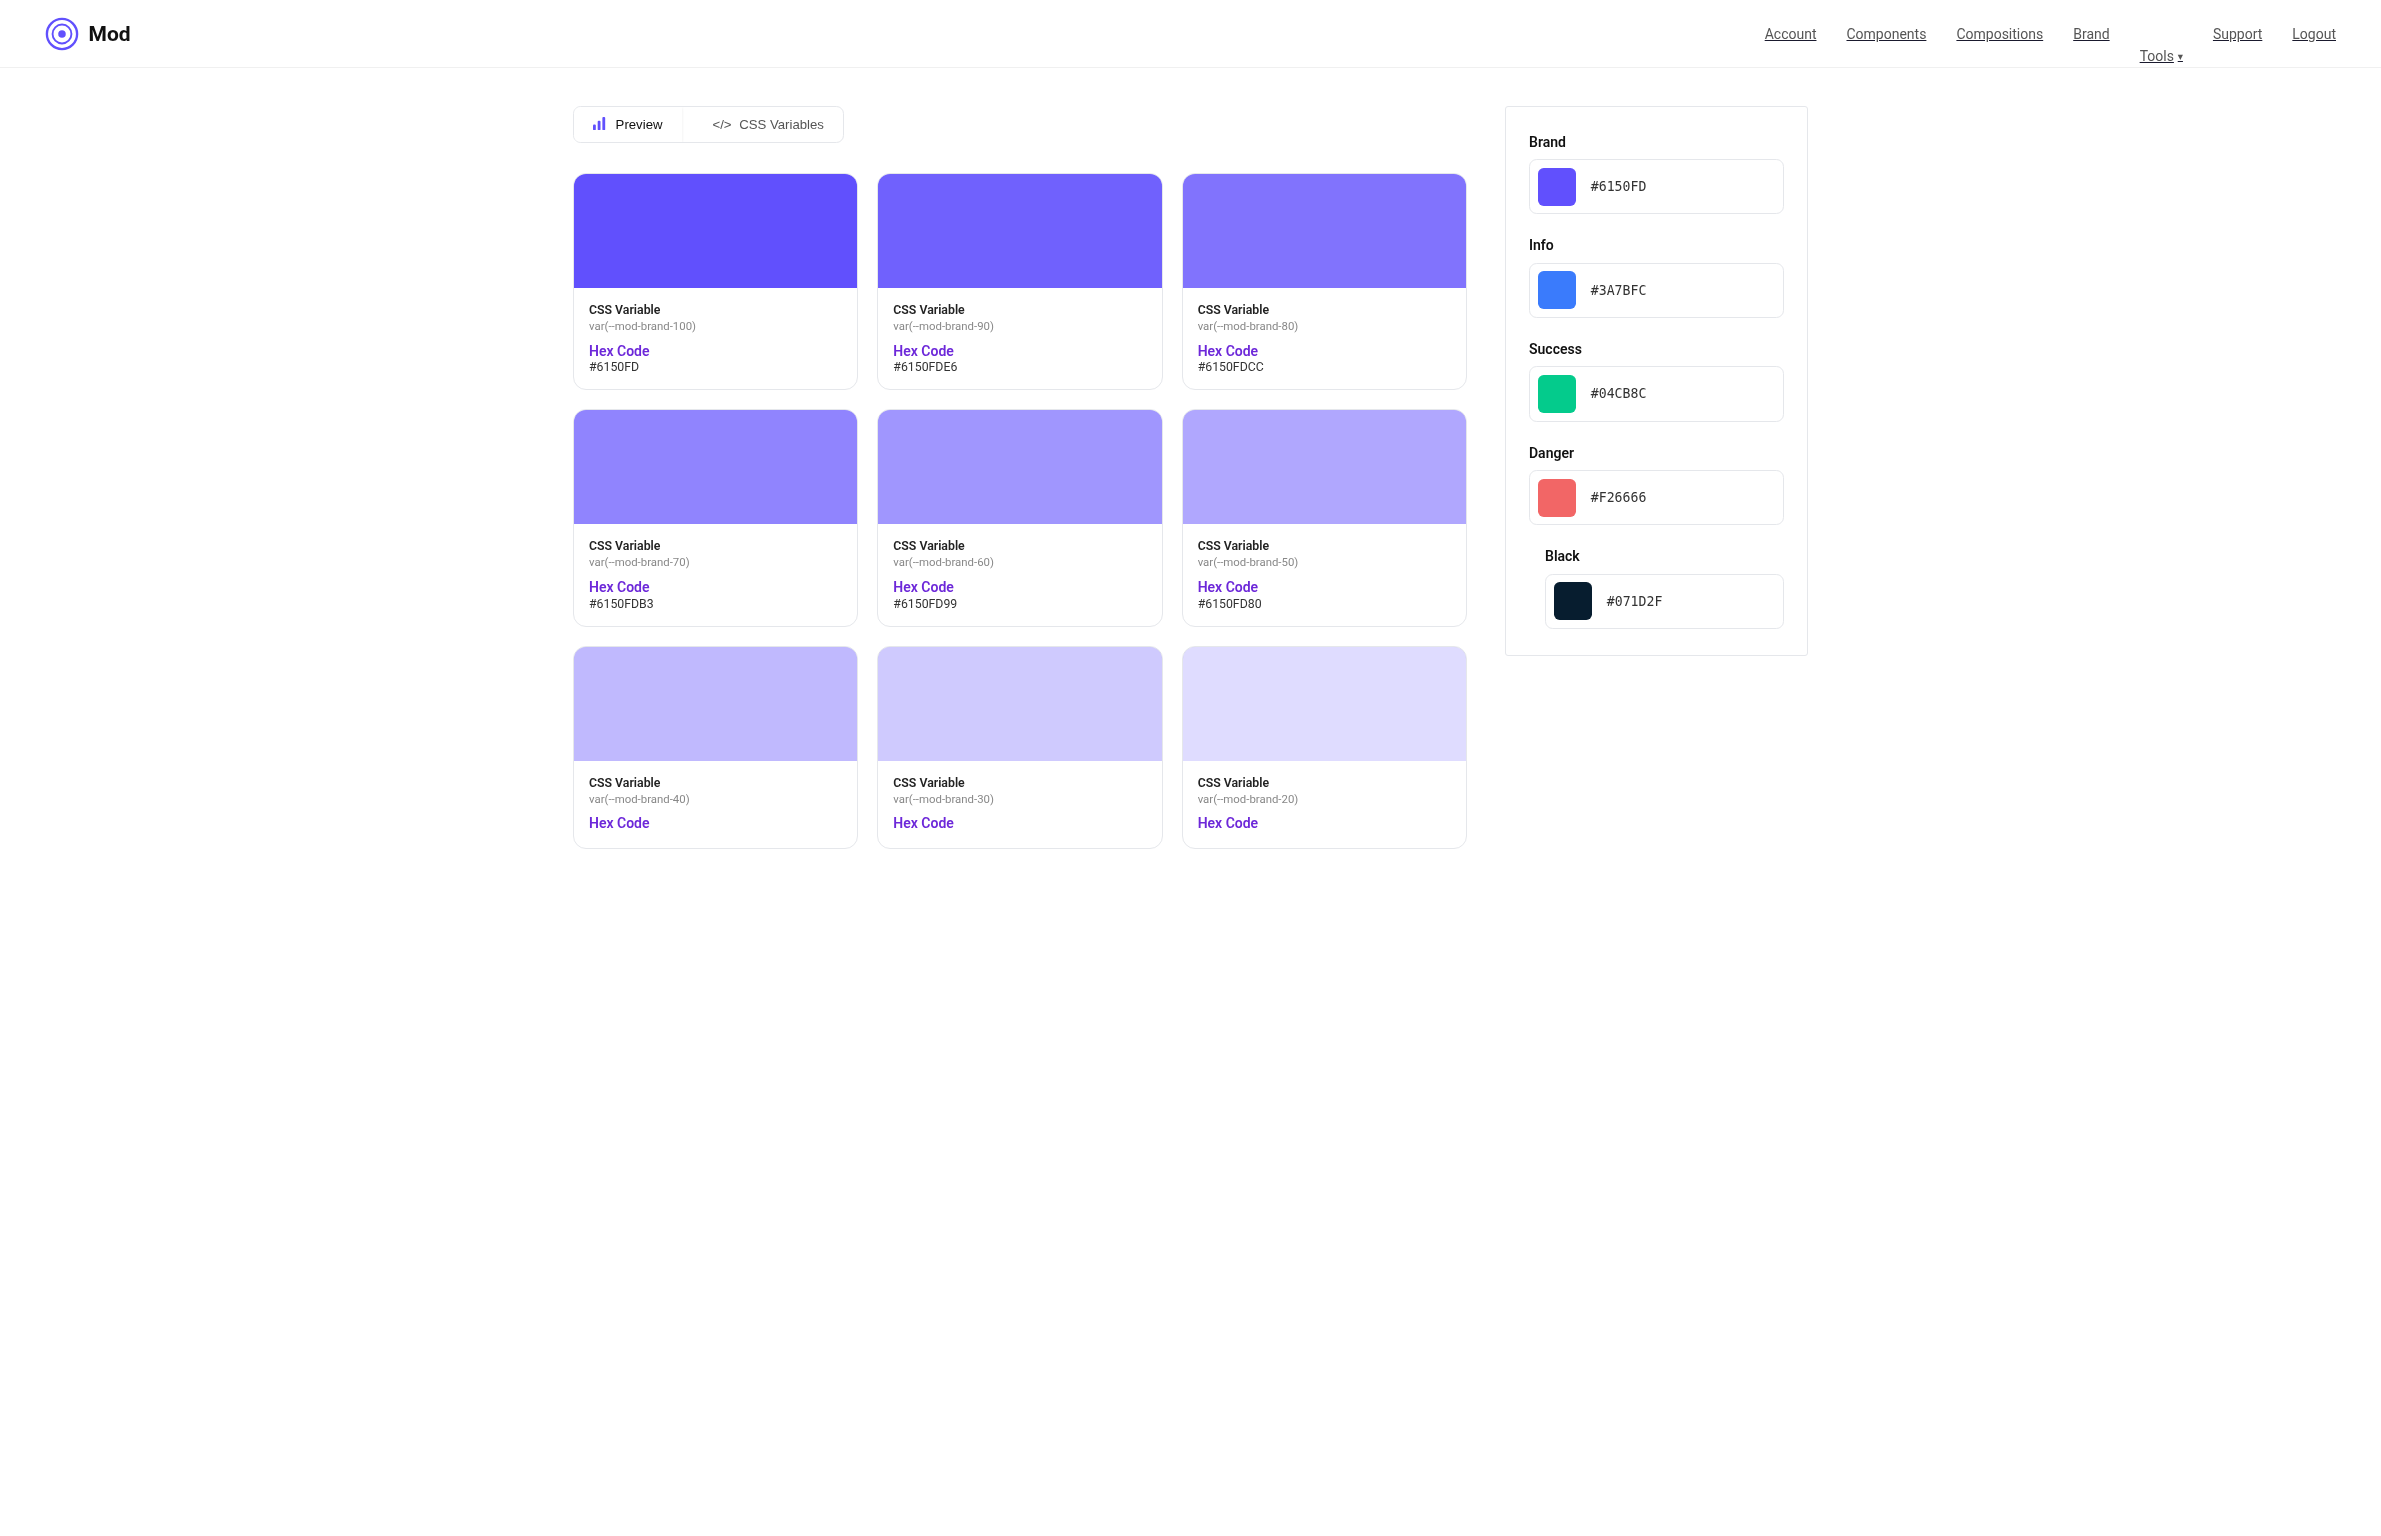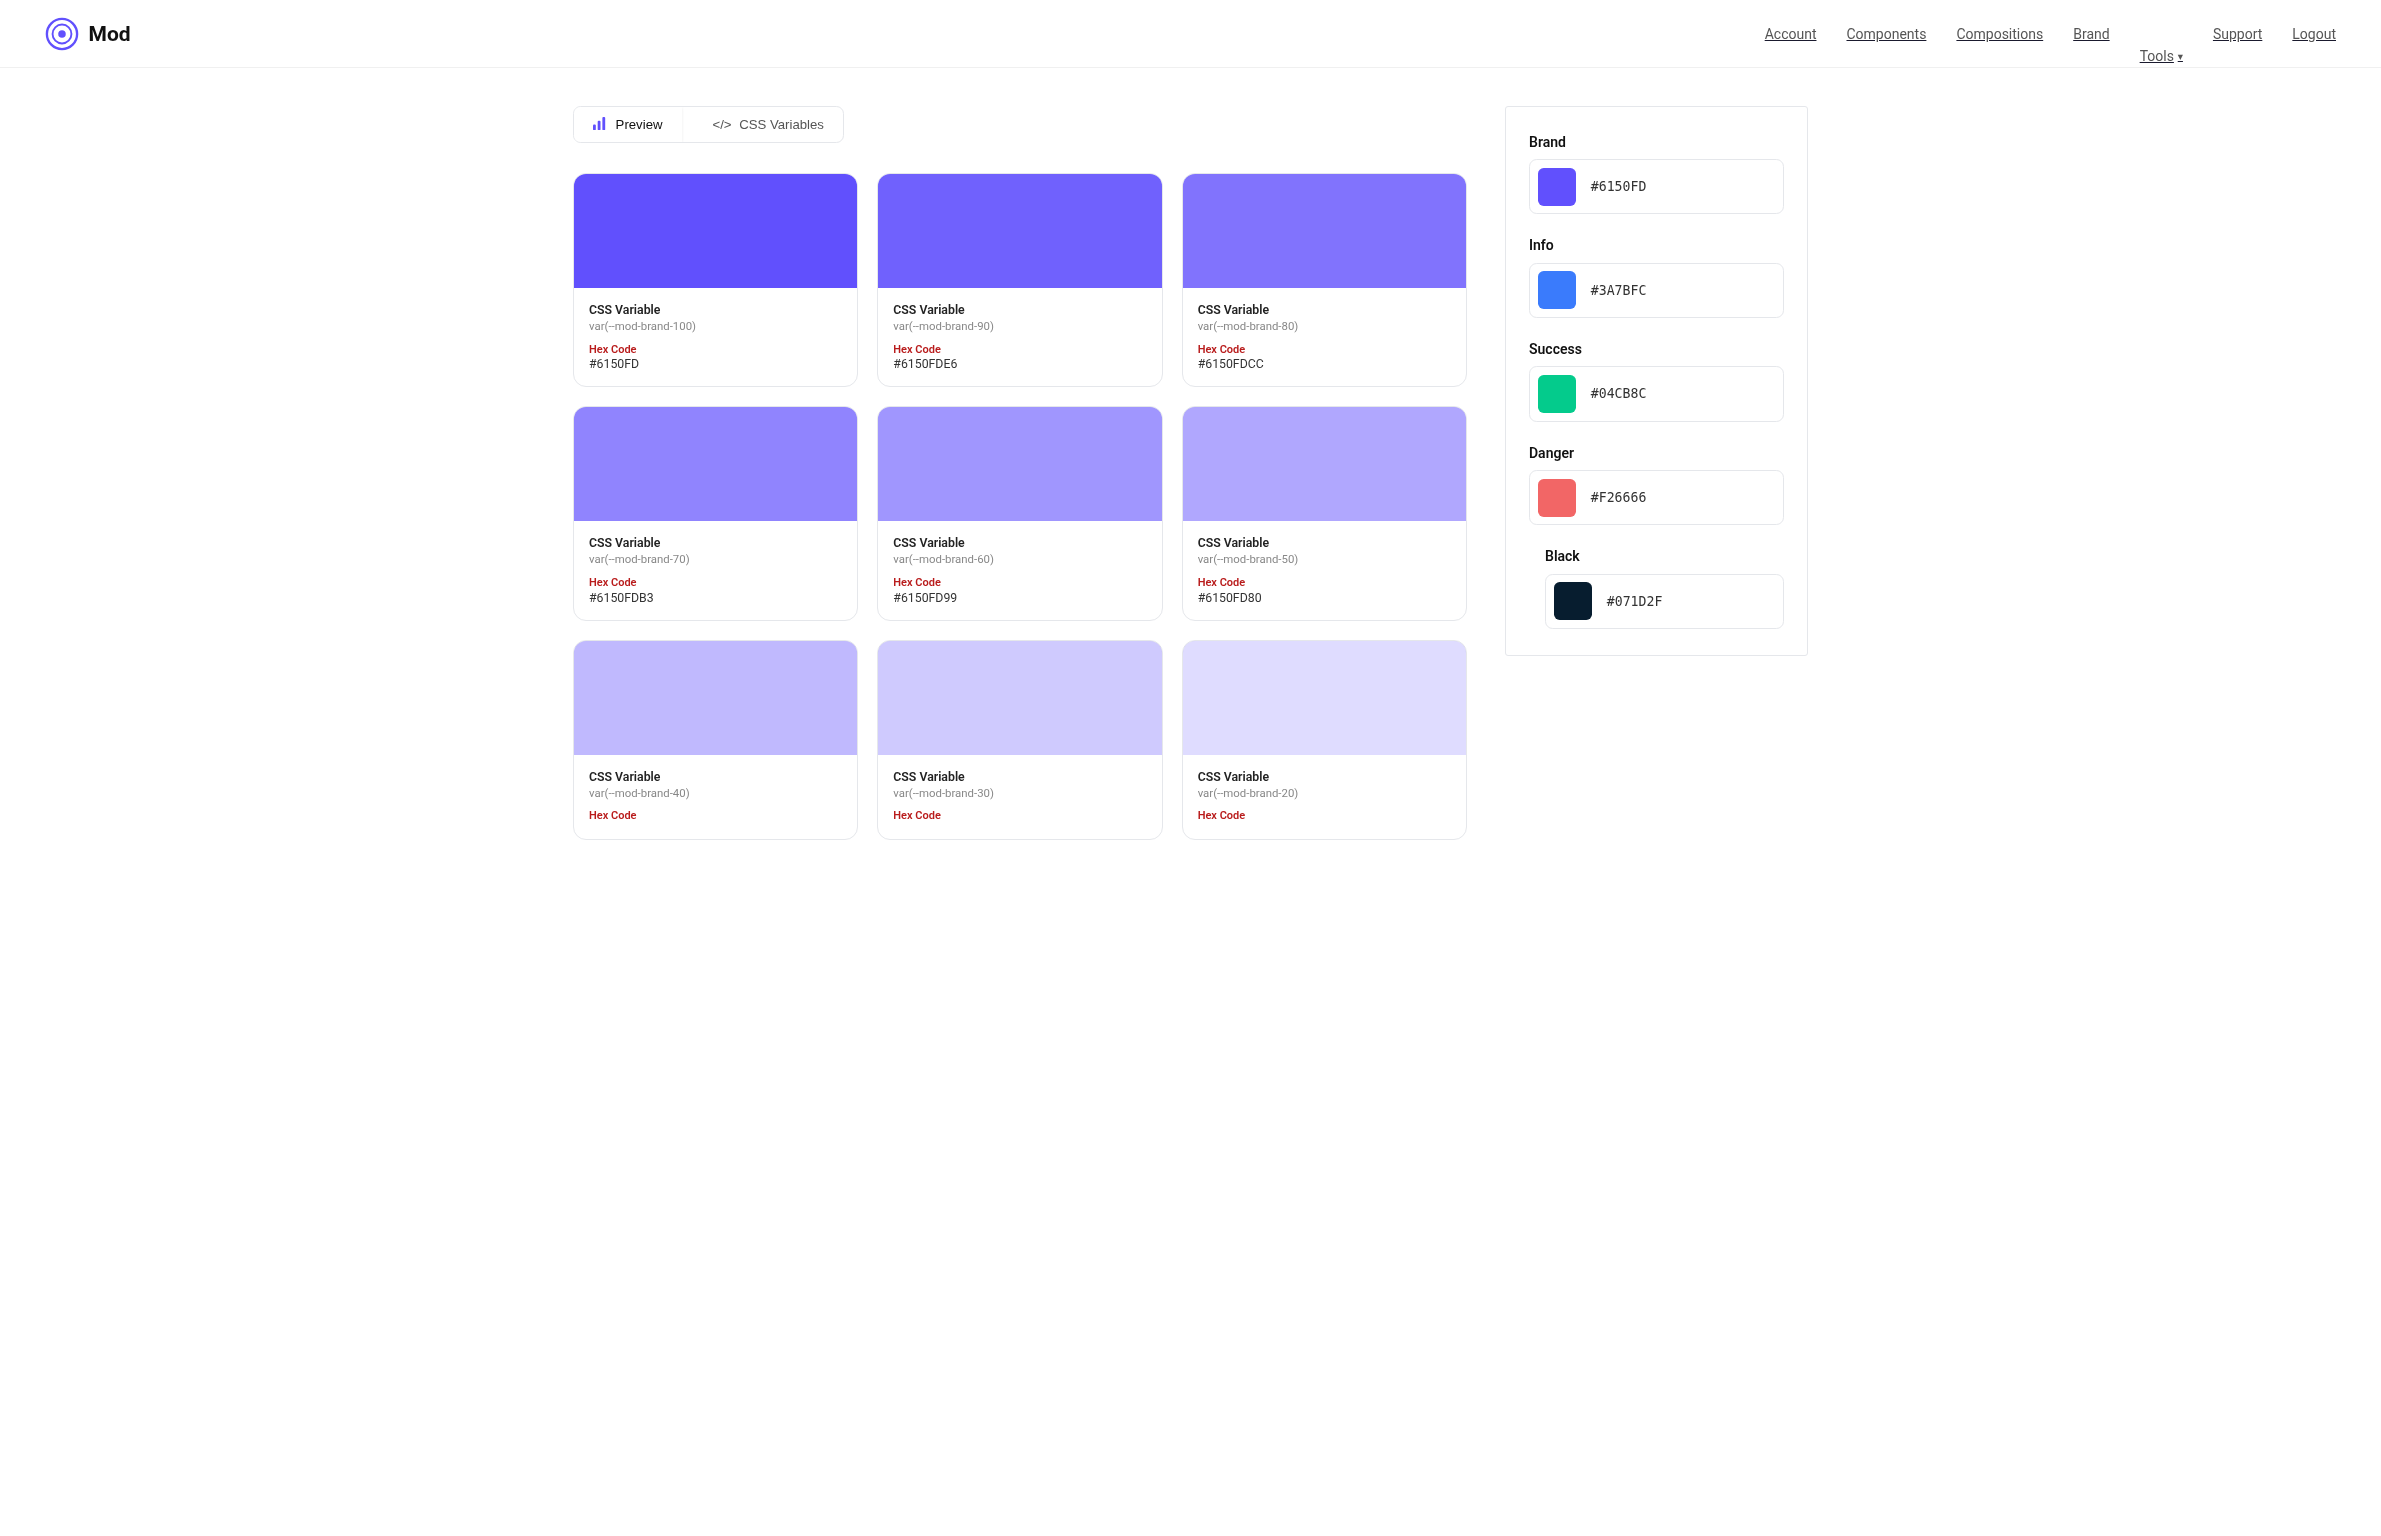--- a/index.html
+++ b/index.html
@@ -128,23 +128,23 @@
       font-weight: 600;
       color: #222;
       margin-bottom: 1.9px;
     }
     .color-info .var-name {
       font-size: 11.4px;
       color: #888;
       margin-bottom: 9.5px;
     }
     .color-info .hex-label {
-      font-size: 11px;
+      font-size: 14px;
       font-weight: 600;
-      color: #b91c1c;
+      color: #6d28d9;
       margin-bottom: 1.9px;
     }
     .color-info .hex-value {
       font-size: 12.3px;
       color: #333;
     }
 
     
     .sidebar {
       width: 303px;

